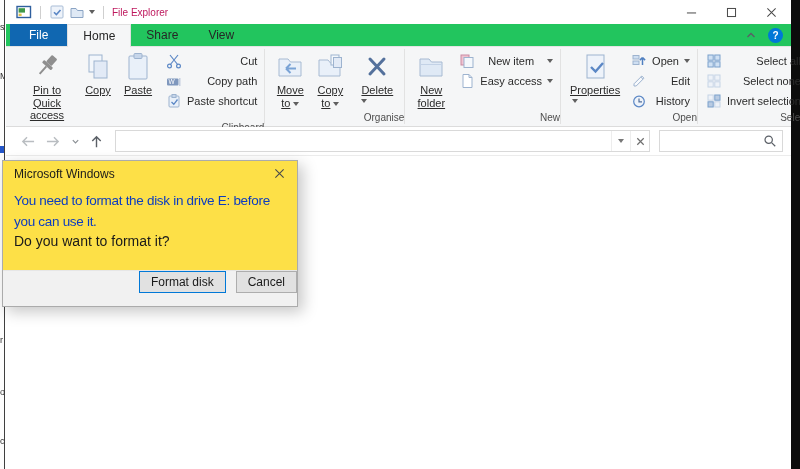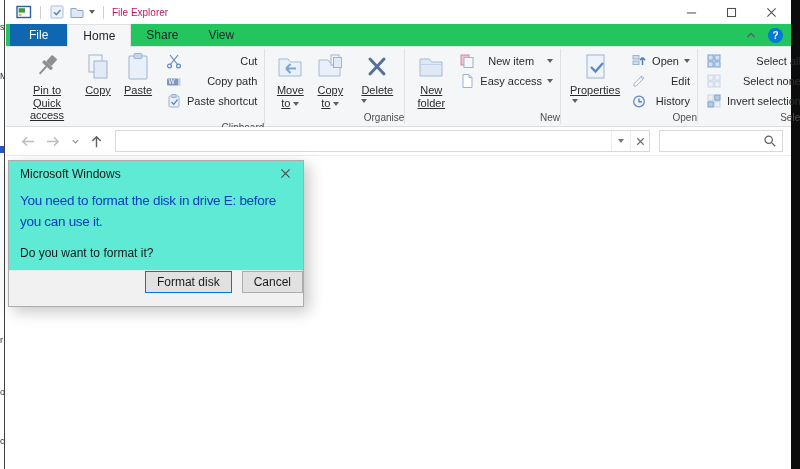--- a/index.html
+++ b/index.html
@@ -58,27 +58,27 @@
   .addressbar { flex:1; height:22px; border:1px solid #d9d9d9; background:#fff; display:flex; align-items:stretch; margin-left:5px; }
   .addressbar input { flex:1; border:none; outline:none; font-size:12px; padding:0 6px; font-family:"Liberation Sans",sans-serif; }
   .addr-btn { width:19px; background:#fff; border:none; border-left:1px solid #ededed; display:flex; align-items:center; justify-content:center; }
   .searchbox { width:124px; height:22px; border:1px solid #d9d9d9; background:#fff; display:flex; align-items:center; padding:0 5px; margin-left:6px; flex:0 0 auto; }
   .searchbox input { flex:1; border:none; outline:none; font-size:12px; width:80px; font-family:"Liberation Sans",sans-serif; }
 
   
   .content { flex:1; background:#fff; position:relative; }
 
   
-  .dialog { position:absolute; left:8px; top:160px; width:296px; height:147px; background:#5eead4; border:1px solid #ababab; box-shadow:5px 5px 14px rgba(0,0,0,.22); z-index:10; display:flex; flex-direction:column; }
+  .dialog { position:absolute; left:2px; top:160px; width:296px; height:147px; background:#fde047; border:1px solid #ababab; box-shadow:5px 5px 14px rgba(0,0,0,.22); z-index:10; display:flex; flex-direction:column; }
   .dlg-titlebar { height:25px; display:flex; align-items:center; padding:0 10px 0 11px; flex:0 0 auto; }
   .dlg-title { font-size:12px; color:#1a1a1a; }
   .dlg-close { margin-left:auto; background:none; border:none; padding:2px; display:flex; }
   .dlg-body { padding:5px 10px 0 11px; flex:1; }
   .dlg-instruction { font-size:13.5px; letter-spacing:-0.3px; color:#0c3cc0; line-height:1.55; width:278px; }
-  .dlg-question { font-size:12px; color:#1a1a1a; margin-top:13px; }
+  .dlg-question { font-size:14px; color:#1a1a1a; }
   .dlg-footer { height:36px; background:#f1f1f1; border-top:1px solid #e6e6e6; display:flex; justify-content:flex-end; gap:10px; padding-right:0; flex:0 0 auto; }
   .btn { height:22px; background:#e1e1e1; border:1px solid #adadad; font-size:12px; color:#1a1a1a; padding:0 11px; font-family:"Liberation Sans",sans-serif; }
   .btn.default { border:1px solid #0078d7; min-width:84px; }
 </style>
 </head>
 <body>
 
 <div class="screen">
 
   <div class="bg-strip-left">

